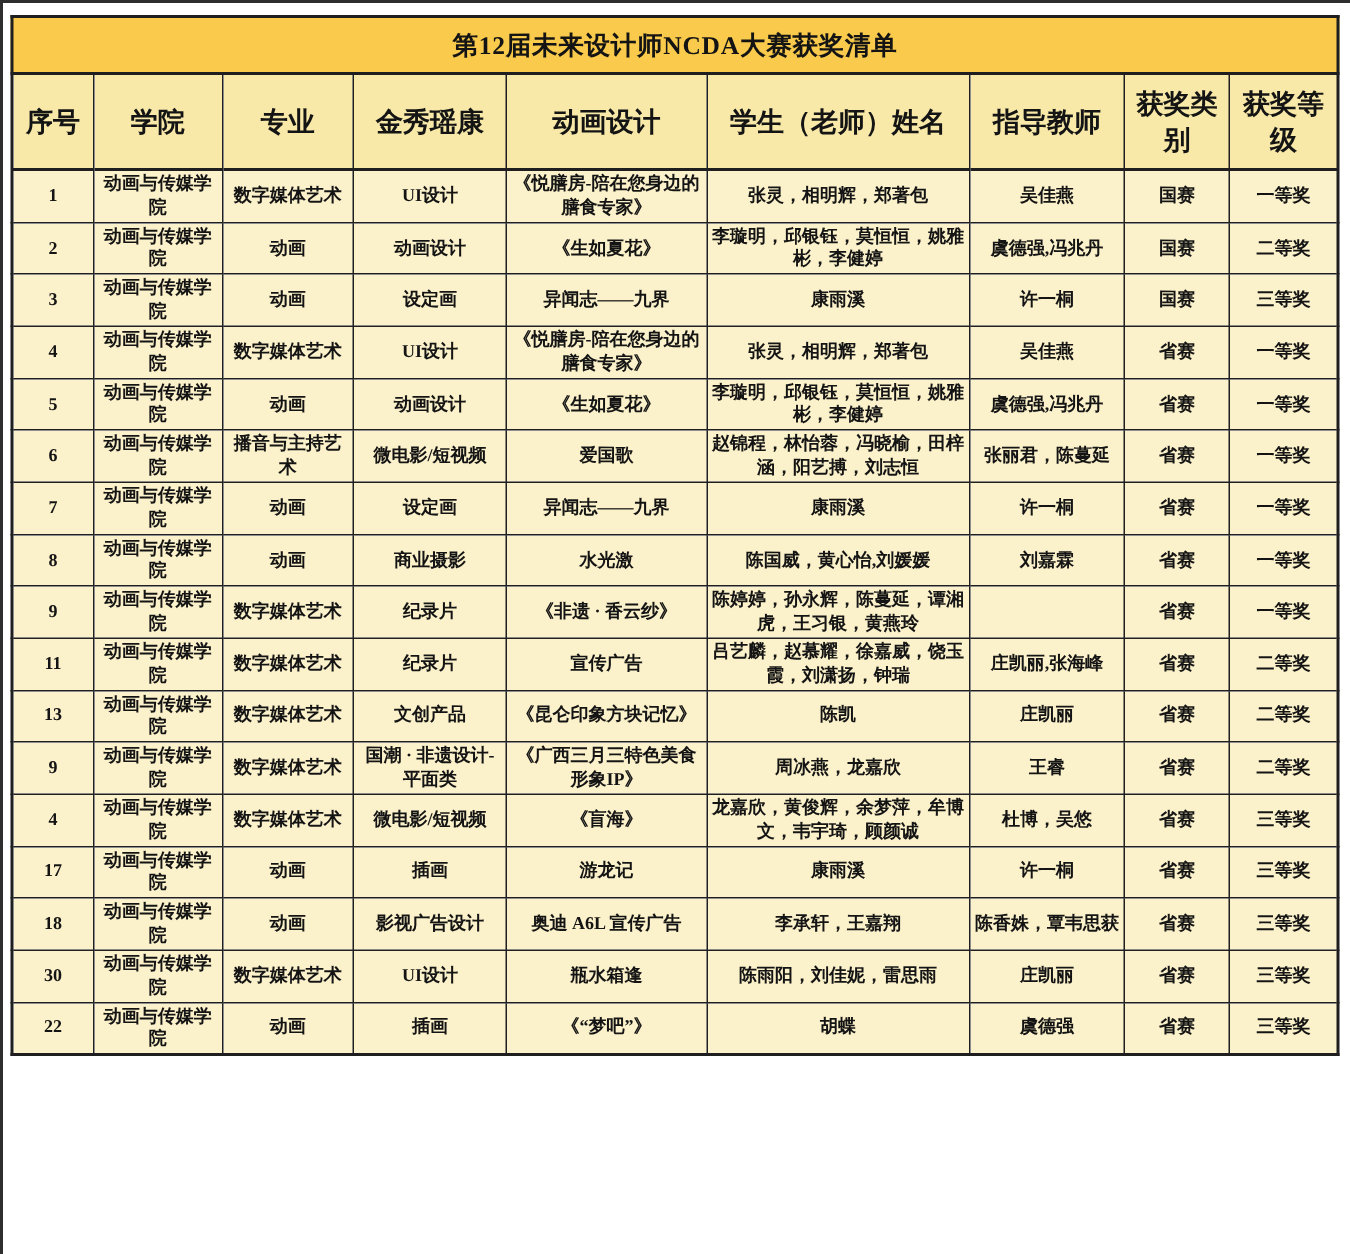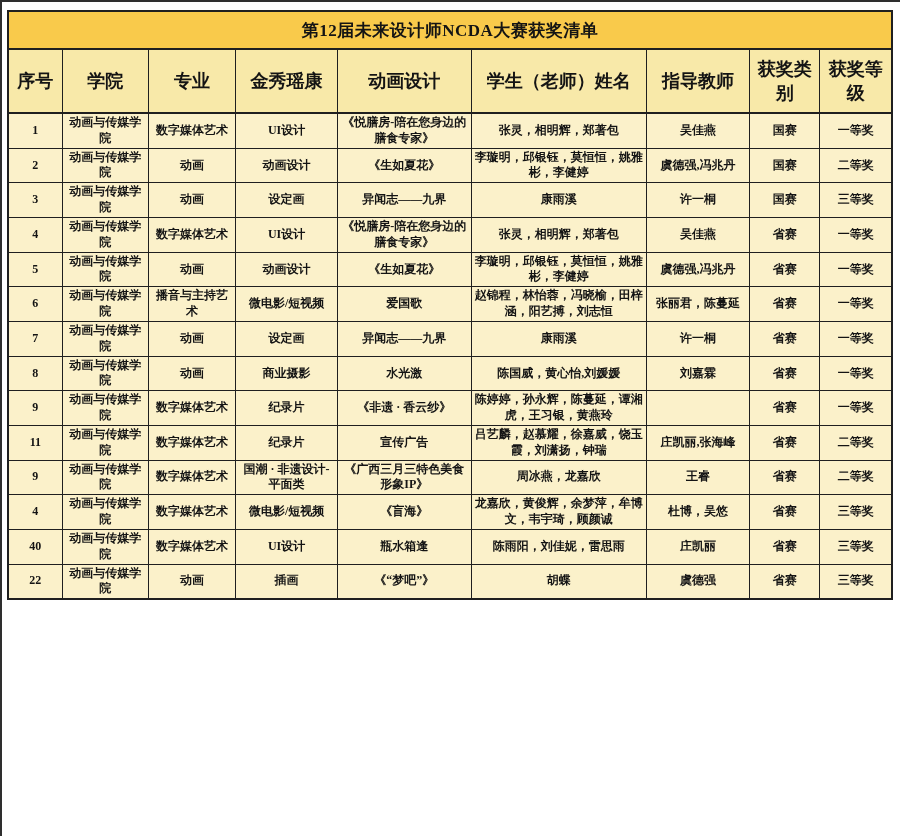--- a/index.html
+++ b/index.html
@@ -196,20 +196,31 @@
           <td>动画与传媒学院</td>
           <td>数字媒体艺术</td>
           <td>纪录片</td>
           <td>宣传广告</td>
           <td>吕艺麟，赵慕耀，徐嘉威，饶玉霞，刘潇扬，钟瑞</td>
           <td>庄凯丽,张海峰</td>
           <td>省赛</td>
           <td>二等奖</td>
         </tr>
         <tr>
+          <td>13</td>
+          <td>动画与传媒学院</td>
+          <td>数字媒体艺术</td>
+          <td>文创产品</td>
+          <td>《昆仑印象方块记忆》</td>
+          <td>陈凯</td>
+          <td>庄凯丽</td>
+          <td>省赛</td>
+          <td>二等奖</td>
+        </tr>
+        <tr>
           <td>9</td>
           <td>动画与传媒学院</td>
           <td>数字媒体艺术</td>
           <td>国潮 · 非遗设计-平面类</td>
           <td>《广西三月三特色美食形象IP》</td>
           <td>周冰燕，龙嘉欣</td>
           <td>王睿</td>
           <td>省赛</td>
           <td>二等奖</td>
         </tr>
@@ -218,21 +229,43 @@
           <td>动画与传媒学院</td>
           <td>数字媒体艺术</td>
           <td>微电影/短视频</td>
           <td>《盲海》</td>
           <td>龙嘉欣，黄俊辉，余梦萍，牟博文，韦宇琦，顾颜诚</td>
           <td>杜博，吴悠</td>
           <td>省赛</td>
           <td>三等奖</td>
         </tr>
         <tr>
-          <td>40</td>
+          <td>17</td>
+          <td>动画与传媒学院</td>
+          <td>动画</td>
+          <td>插画</td>
+          <td>游龙记</td>
+          <td>康雨溪</td>
+          <td>许一桐</td>
+          <td>省赛</td>
+          <td>三等奖</td>
+        </tr>
+        <tr>
+          <td>18</td>
+          <td>动画与传媒学院</td>
+          <td>动画</td>
+          <td>影视广告设计</td>
+          <td>奥迪 A6L 宣传广告</td>
+          <td>李承轩，王嘉翔</td>
+          <td>陈香姝，覃韦思获</td>
+          <td>省赛</td>
+          <td>三等奖</td>
+        </tr>
+        <tr>
+          <td>30</td>
           <td>动画与传媒学院</td>
           <td>数字媒体艺术</td>
           <td>UI设计</td>
           <td>瓶水箱逢</td>
           <td>陈雨阳，刘佳妮，雷思雨</td>
           <td>庄凯丽</td>
           <td>省赛</td>
           <td>三等奖</td>
         </tr>
         <tr>

